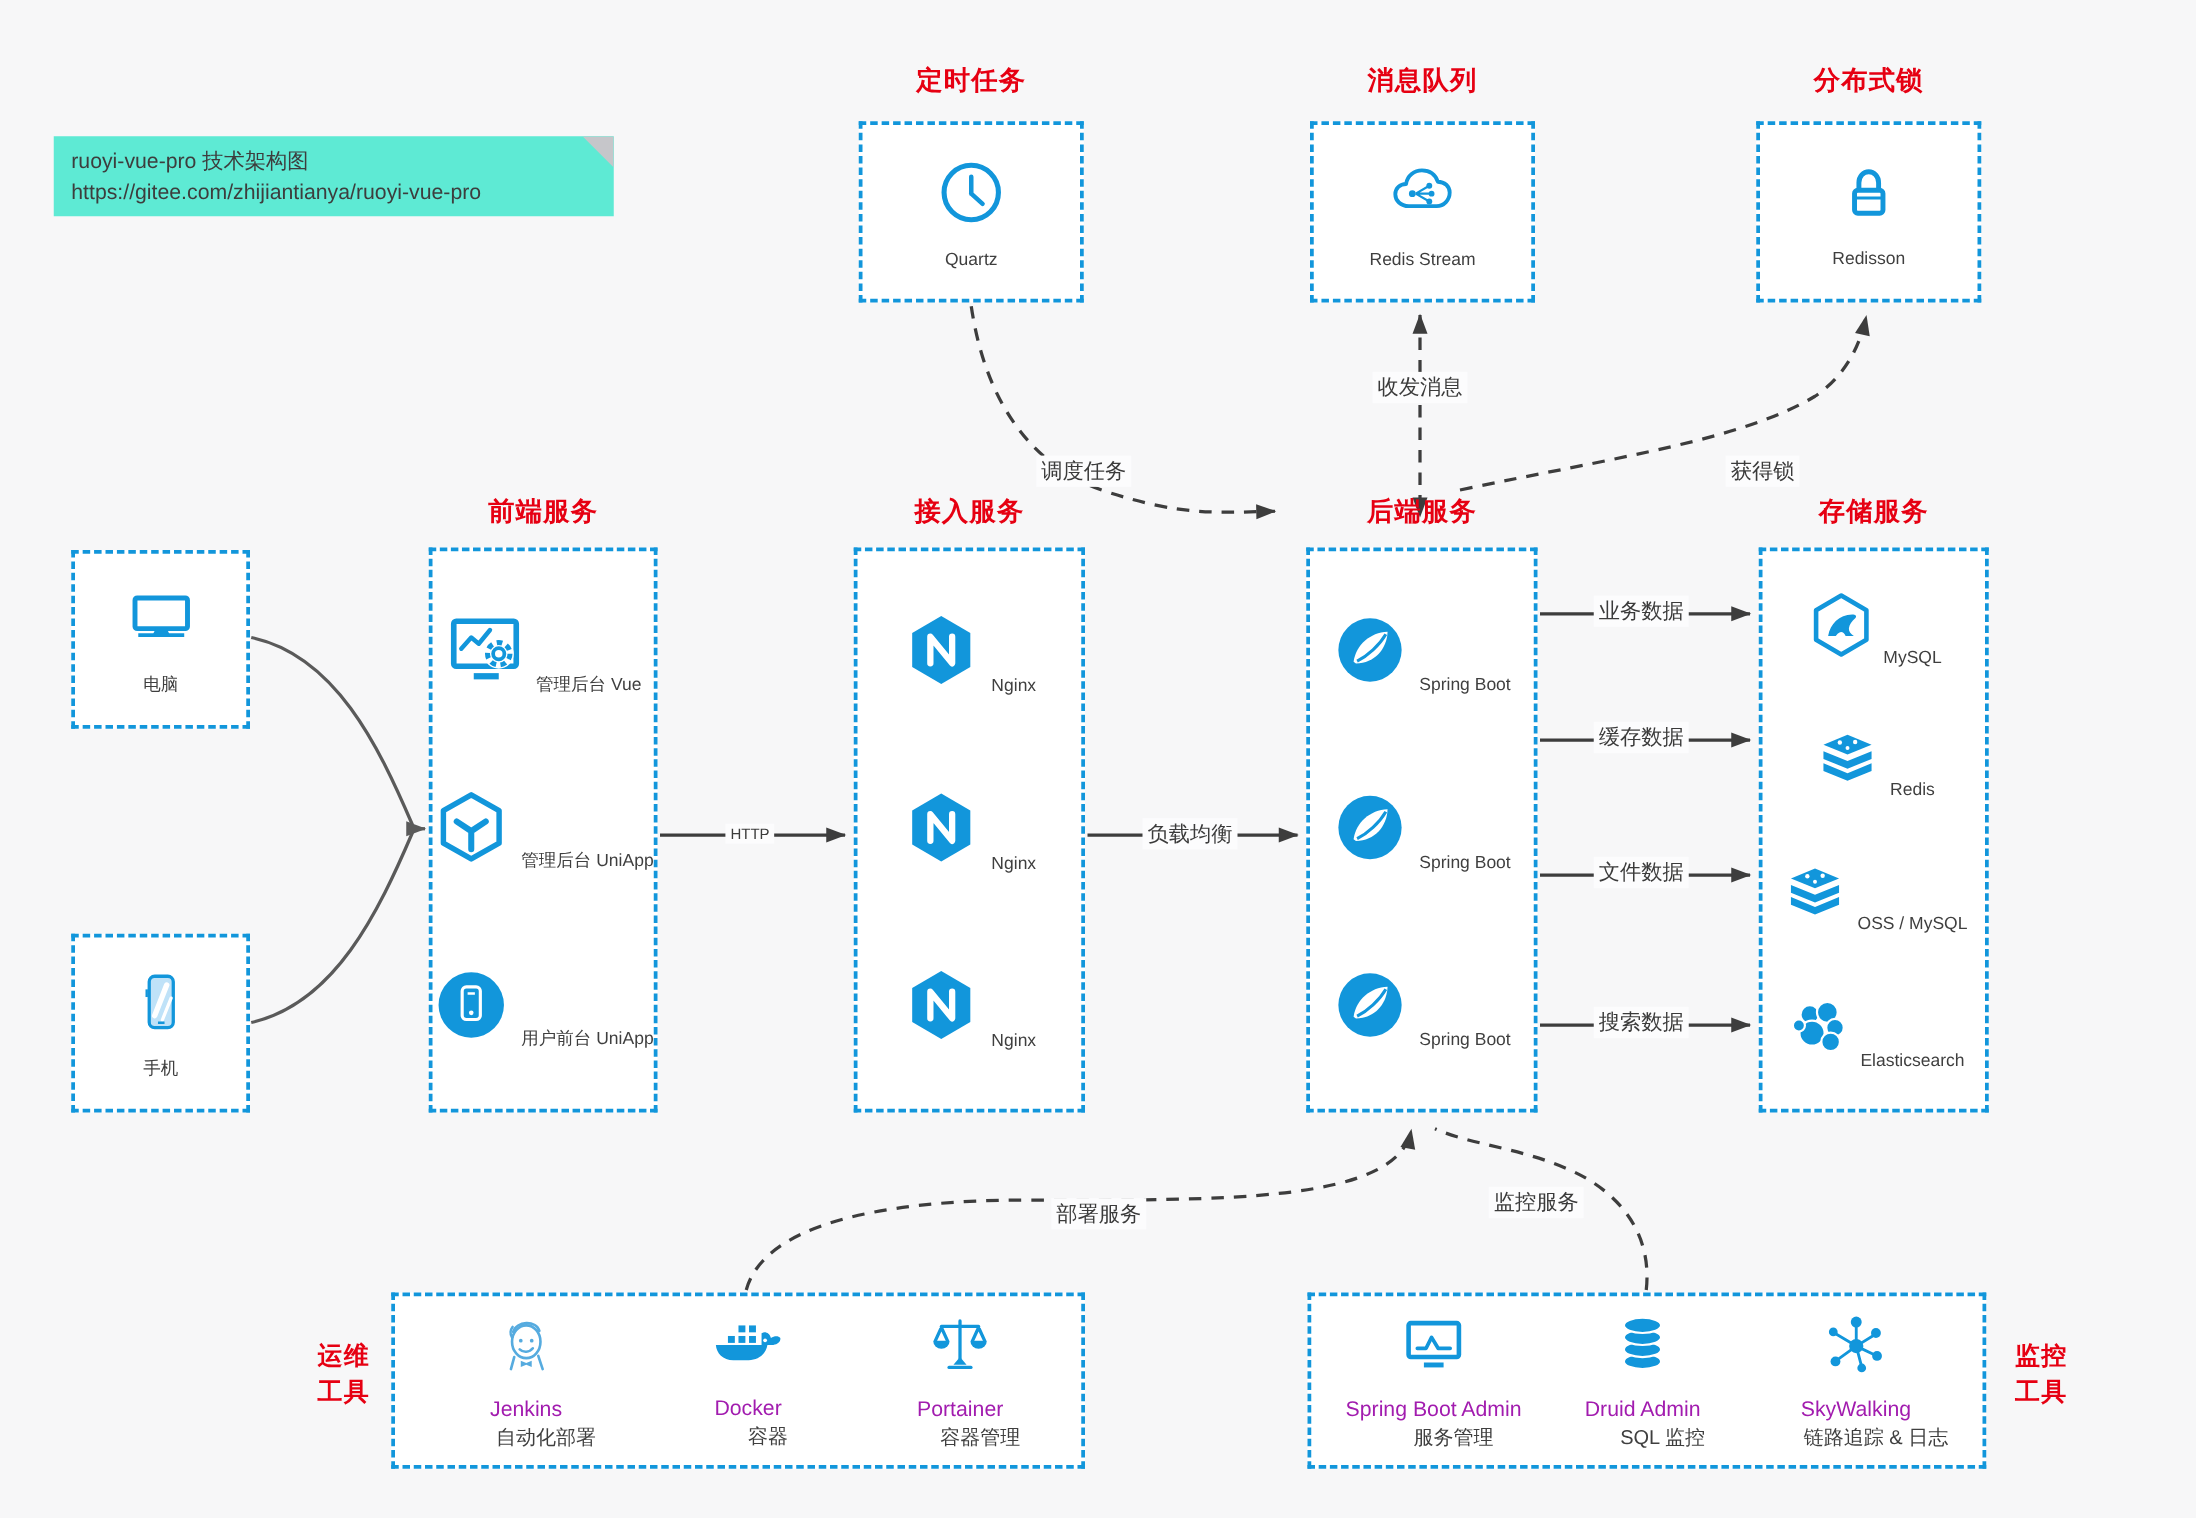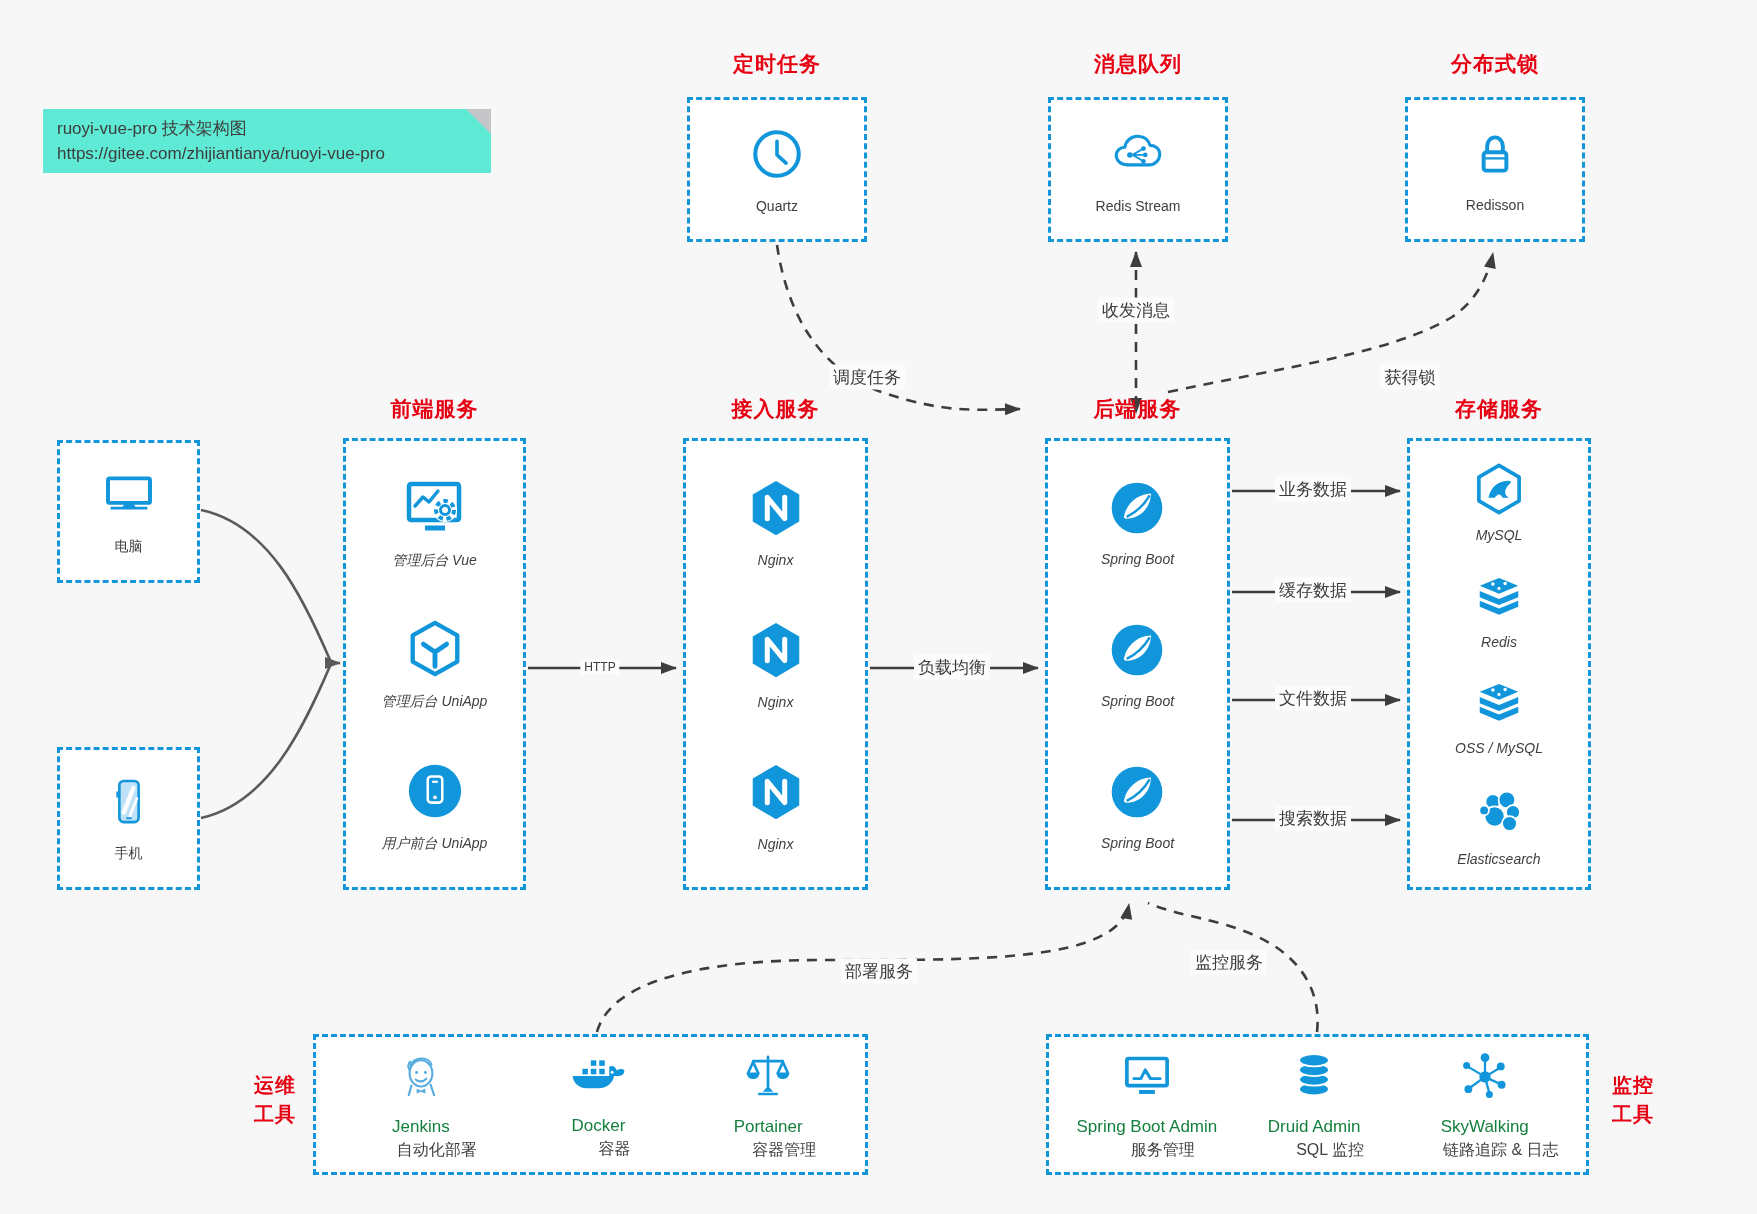--- a/index.html
+++ b/index.html
@@ -8,25 +8,25 @@
   .box{position:absolute;background:#fff;border:3px dashed #1296db;box-sizing:border-box;
        display:flex;flex-direction:column;align-items:center;z-index:2;}
   .box.single{justify-content:center;gap:11px;}
   .box.col3{justify-content:space-around;padding:10px 0;}
   .box.col4{justify-content:space-around;padding:6px 0;}
   .box.hrow{flex-direction:row;justify-content:space-around;align-items:center;padding:0 4px;}
   .gtitle{position:absolute;z-index:2;color:#e60012;font-weight:bold;font-size:21px;
           text-align:center;letter-spacing:1px;white-space:nowrap;}
   .side-title{position:absolute;z-index:2;color:#e60012;font-weight:bold;font-size:20px;
           text-align:center;line-height:1.45;letter-spacing:1px;}
-  .item{display:flex;flex-direction:column;align-items:center;gap:9px;font-style:italic;}
+  .item{display:flex;flex-direction:row;align-items:flex-end;gap:9px;}
   .ilabel{font-size:14px;color:#3f3f3f;white-space:nowrap;}
   .bitem{display:flex;flex-direction:column;align-items:center;gap:2px;}
   .bitem .ic{margin-bottom:6px;}
-  .bname{font-size:17px;color:#15803d;white-space:nowrap;line-height:1.3;}
+  .bname{font-size:17px;color:#a21caf;white-space:nowrap;line-height:1.3;}
   .bdesc{font-size:16px;color:#3f3f3f;white-space:nowrap;line-height:1.3;margin-left:32px;}
   .elabel{position:absolute;z-index:3;font-size:17px;color:#3b3b3b;background:#fcfcfd;
           padding:1px 4px;transform:translate(-50%,-50%);white-space:nowrap;}
   .elabel.en{font-size:12px;}
   .note{position:absolute;left:43px;top:97px;width:448px;height:64px;background:#5eead4;
         z-index:2;box-sizing:border-box;padding:8px 0 0 14px;font-size:17px;color:#3d3d3d;line-height:1.45;margin-top:12px;}
   .fold{position:absolute;top:0;right:0;width:25px;height:25px;background:#c6c6ca;
         clip-path:polygon(0 0,100% 0,100% 100%);}
   .ic{display:block;}
 </style>

